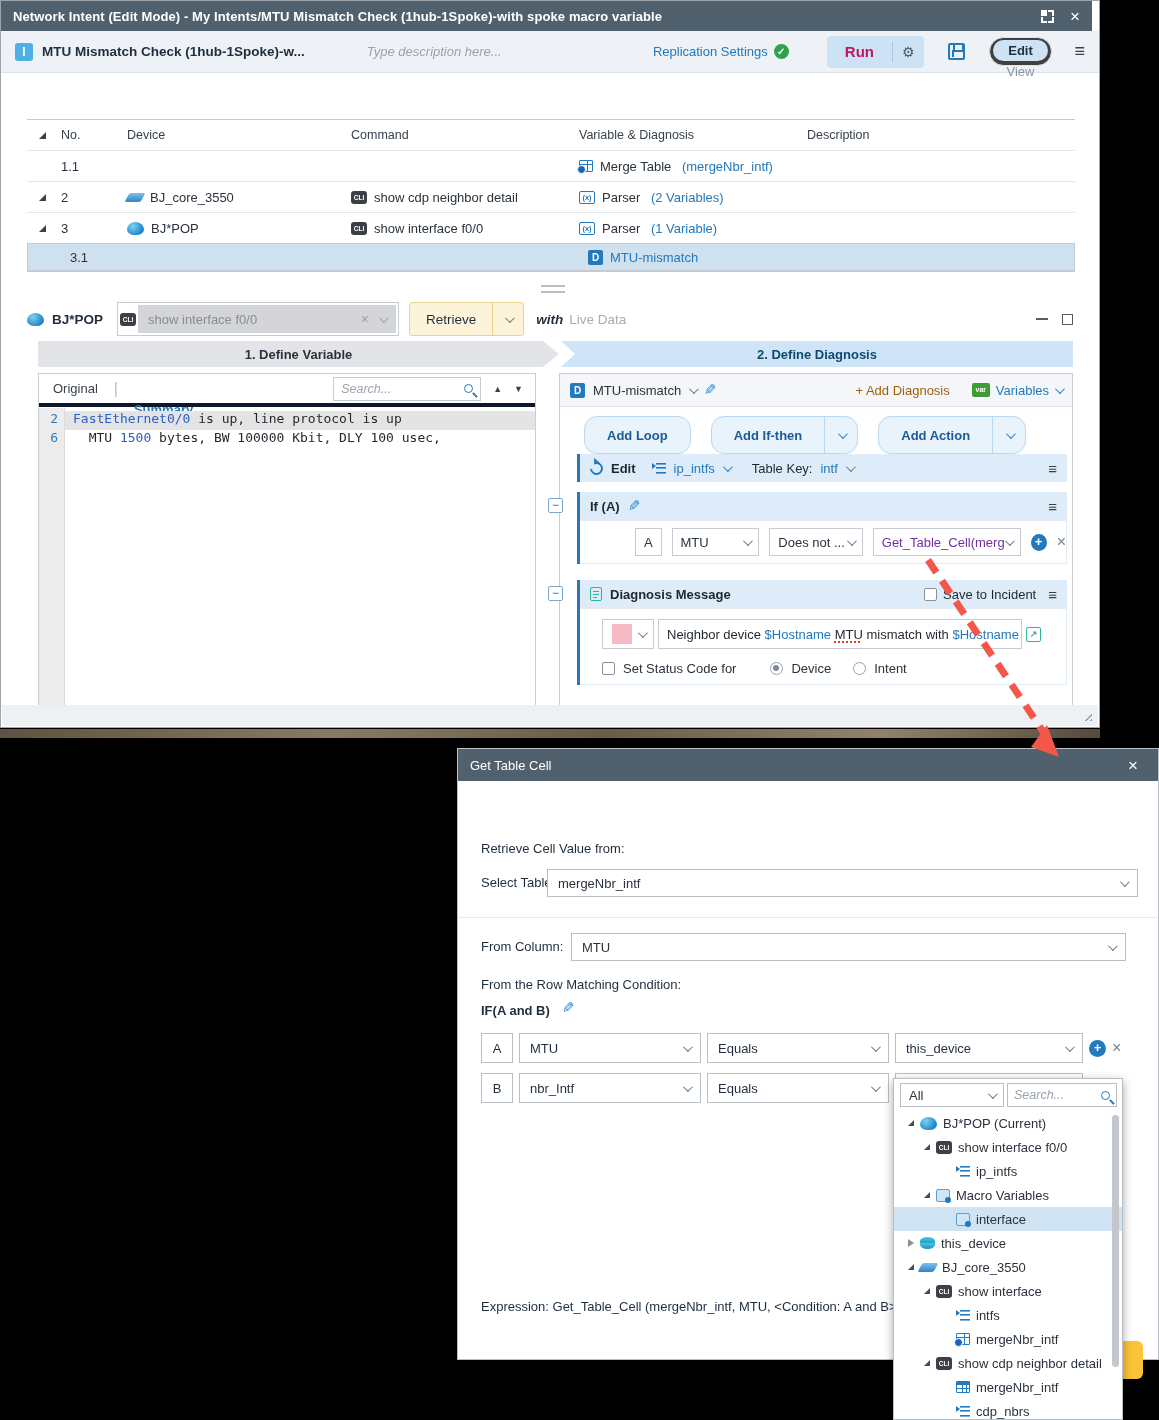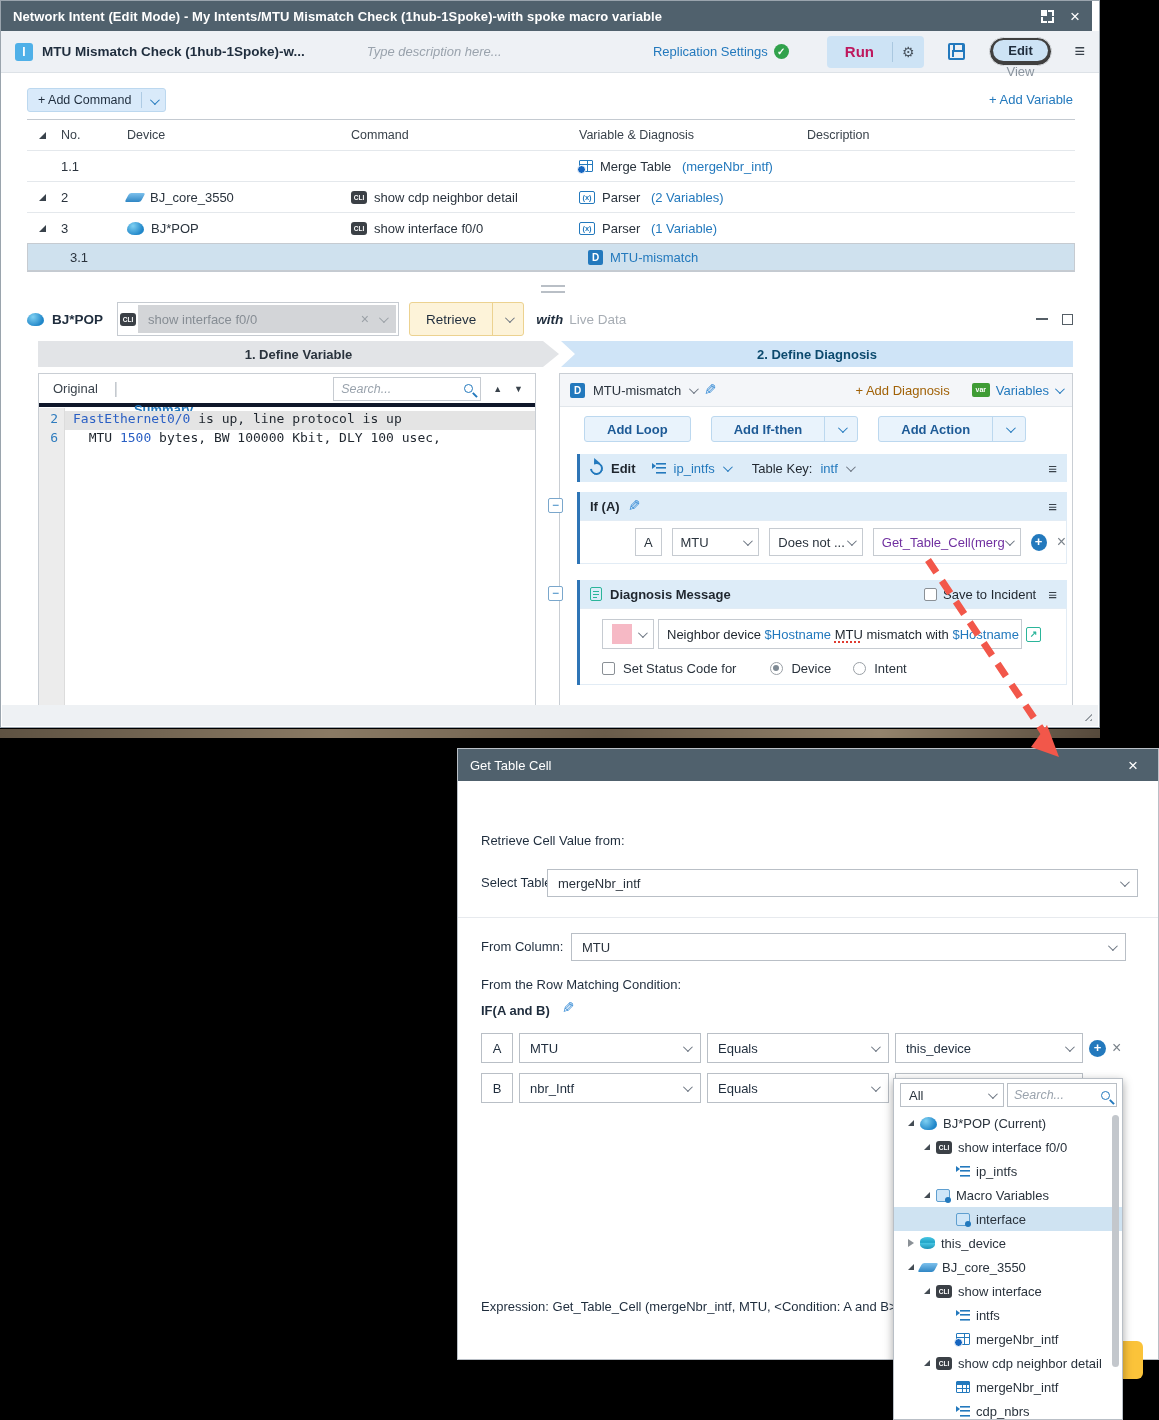--- a/index.html
+++ b/index.html
@@ -131,21 +131,21 @@
   .cline.hl .txt { background:#e4e4e4; flex:1; }
   .tok-b { color:#2a5fc4; }
 
   
   .diag-panel { position:absolute; left:558px; top:372px; width:514px; height:334px; border:1px solid #c9ced4; background:#fff; }
   .dp-head { height:33px; background:#f4f6f9; border-bottom:1px solid #e1e6eb; display:flex; align-items:center; padding:0 10px; gap:8px; }
   .dp-name { font-size:13px; color:#2a333d; }
   .dp-adddiag { margin-left:auto; color:#a16207; font-size:13px; }
   .dp-vars { color:#2379bd; font-size:13px; display:flex; align-items:center; gap:6px; margin-left:14px; }
   .dp-btnrow { display:flex; gap:20px; padding:9px 0 0 24px; }
-  .blue-btn { display:flex; align-items:stretch; background:#e9f3fc; border:1px solid #bcd8ef; border-radius:3px; height:26px; overflow:hidden; }
+  .blue-btn { display:flex; align-items:stretch; background:#e9f3fc; border:1px solid #bcd8ef; border-radius:13px; height:38px; overflow:hidden; }
   .blue-btn .bl { padding:0 22px; display:flex; align-items:center; font-size:13px; color:#1d5a96; font-weight:bold; }
   .blue-btn .bsep { width:1px; background:#bcd8ef; }
   .blue-btn .bchev { width:32px; display:flex; align-items:center; justify-content:center; }
   .block { position:absolute; left:17px; width:490px; border-left:3px solid #2e75b6; }
   .block-head { height:28px; background:#ddecf8; display:flex; align-items:center; padding:0 10px; gap:8px; font-size:13px; color:#1f262e; }
   .block-head .bh-title { font-weight:bold; }
   .block-head .hamb2 { margin-left:auto; }
   .loop-block { top:80px; }
   .if-block { top:118px; }
   .if-body { background:#fff; border:1px solid #e2ecf5; border-left:none; height:44px; display:flex; align-items:center; padding-left:55px; gap:10px; }
@@ -233,28 +233,20 @@
       <span class="gear">⚙</span>
     </span>
     <span class="save-icon"></span>
     <span class="ev-toggle">
       <span class="ev-seg ev-edit">Edit</span>
       <span class="ev-seg ev-view">View</span>
     </span>
     <span class="hamb">≡</span>
   </div>
 
-  <div class="addcmd-row">
-    <span class="addcmd">
-      <span class="lbl">+ Add Command</span>
-      <span class="sep"></span>
-      <span class="cv"><span class="chev b"></span></span>
-    </span>
-    <span class="addvar">+ Add Variable</span>
-  </div>
 
   <div class="cmd-table">
     <div class="trow hdr">
       <span class="c-exp">
           <span class="tri-exp"></span>
         </span>
       <span class="c-no">No.</span>
       <span class="c-dev">Device</span>
       <span class="c-cmd">Command</span>
       <span class="c-vd">Variable &amp; Diagnosis</span>
@@ -484,21 +476,21 @@
   <line x1="928" y1="560" x2="1044" y2="733" stroke="#f2574a" stroke-width="7" stroke-dasharray="15 10"></line>
   <polygon points="1059,757 1031,747 1047,725" fill="#f2574a"></polygon>
 </svg>
 
 <div class="dialog" style="z-index:40;">
   <div class="dlg-title">
     <span>Get Table Cell</span>
     <span class="x-close">×</span>
   </div>
   <div class="dlg-body">
-    <span class="dlbl" style="left:23px; top:52px;">Retrieve Cell Value from:</span>
+    <span class="dlbl" style="left:23px; top:60px;">Retrieve Cell Value from:</span>
     <span class="dlbl" style="left:23px; top:94px;">Select Table:</span>
     <span class="dsel" style="left:89px; top:88px; width:591px;">
       <span>mergeNbr_intf</span>
         <span class="chev"></span>
     </span>
     <span class="dsep" style="top:136px;"></span>
     <span class="dlbl" style="left:23px; top:158px;">From Column:</span>
     <span class="dsel" style="left:113px; top:152px; width:555px;">
       <span>MTU</span>
         <span class="chev"></span>

